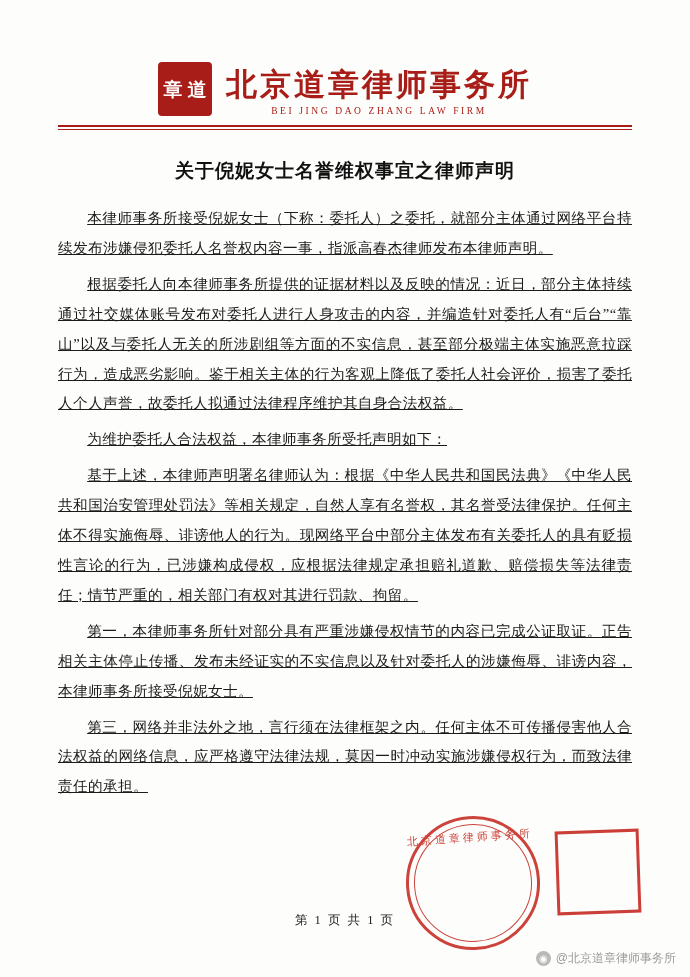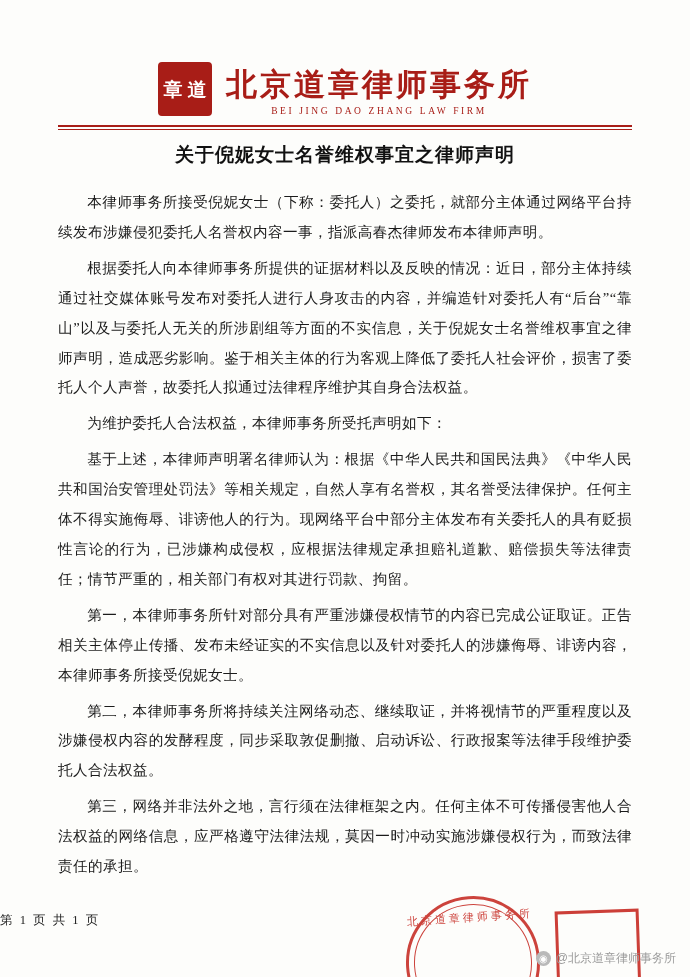--- a/index.html
+++ b/index.html
@@ -87,36 +87,37 @@
     background: #a81d17;
     margin-top: 2px;
   }
 
   
   .doc-title {
     text-align: center;
     font-size: 19px;
     font-weight: bold;
     letter-spacing: 1px;
-    margin-top: 12px;
+    margin-top: 28px;
     color: #111;
   }
 
   
   .body-text {
     margin-top: 20px;
     font-size: 14.6px;
     line-height: 2.05;
     text-align: justify;
     letter-spacing: 0.4px;
     color: #1b1b1b;
   }
   .body-text p {
     margin: 0 0 6px 0;
     text-indent: 2em;
+    text-decoration: underline;
   }
 
   
   .stamp-area {
     position: relative;
     height: 150px;
     margin-top: 2px;
   }
   .round-stamp {
     position: absolute;
@@ -162,20 +163,21 @@
     padding: 4px;
     box-sizing: border-box;
   }
 
   
   .page-footer {
     position: absolute;
     left: 0;
     right: 0;
     bottom: 48px;
+    text-align: center;
     font-size: 12.5px;
     letter-spacing: 2px;
     color: #222;
   }
 
   
   .watermark {
     position: absolute;
     right: 14px;
     bottom: 10px;
@@ -216,25 +218,24 @@
 
   <div class="rule-wrap">
     <div class="rule-thick"></div>
     <div class="rule-thin"></div>
   </div>
 
   <div class="doc-title">关于倪妮女士名誉维权事宜之律师声明</div>
 
   <div class="body-text">
     <p>本律师事务所接受倪妮女士（下称：委托人）之委托，就部分主体通过网络平台持续发布涉嫌侵犯委托人名誉权内容一事，指派高春杰律师发布本律师声明。</p>
-    <p>根据委托人向本律师事务所提供的证据材料以及反映的情况：近日，部分主体持续通过社交媒体账号发布对委托人进行人身攻击的内容，并编造针对委托人有“后台”“靠山”以及与委托人无关的所涉剧组等方面的不实信息，关于倪妮女士名誉维权事宜之律师声明，造成恶劣影响。鉴于相关主体的行为客观上降低了委托人社会评价，损害了委托人个人声誉，故委托人拟通过法律程序维护其自身合法权益。</p>
+    <p>根据委托人向本律师事务所提供的证据材料以及反映的情况：近日，部分主体持续通过社交媒体账号发布对委托人进行人身攻击的内容，并编造针对委托人有“后台”“靠山”以及与委托人无关的所涉剧组等方面的不实信息，甚至部分极端主体实施恶意拉踩行为，造成恶劣影响。鉴于相关主体的行为客观上降低了委托人社会评价，损害了委托人个人声誉，故委托人拟通过法律程序维护其自身合法权益。</p>
     <p>为维护委托人合法权益，本律师事务所受托声明如下：</p>
     <p>基于上述，本律师声明署名律师认为：根据《中华人民共和国民法典》《中华人民共和国治安管理处罚法》等相关规定，自然人享有名誉权，其名誉受法律保护。任何主体不得实施侮辱、诽谤他人的行为。现网络平台中部分主体发布有关委托人的具有贬损性言论的行为，已涉嫌构成侵权，应根据法律规定承担赔礼道歉、赔偿损失等法律责任；情节严重的，相关部门有权对其进行罚款、拘留。</p>
     <p>第一，本律师事务所针对部分具有严重涉嫌侵权情节的内容已完成公证取证。正告相关主体停止传播、发布未经证实的不实信息以及针对委托人的涉嫌侮辱、诽谤内容，本律师事务所接受倪妮女士。</p>
-    <p>第二，本律师事务所将持续关注网络动态、继续取证，并将视情节的严重程度以及涉嫌侵权内容的发酵程度，同步采取敦促删撤、启动诉讼、行政报案等法律手段维护委托人合法权益。</p>
     <p>第三，网络并非法外之地，言行须在法律框架之内。任何主体不可传播侵害他人合法权益的网络信息，应严格遵守法律法规，莫因一时冲动实施涉嫌侵权行为，而致法律责任的承担。</p>
   </div>
 
   <div class="stamp-area">
     <div class="round-stamp">
       <div class="inner-ring"></div>
       <div class="arc-top">北京道章律师事务所</div>
 
     </div>
     <div class="square-stamp">

